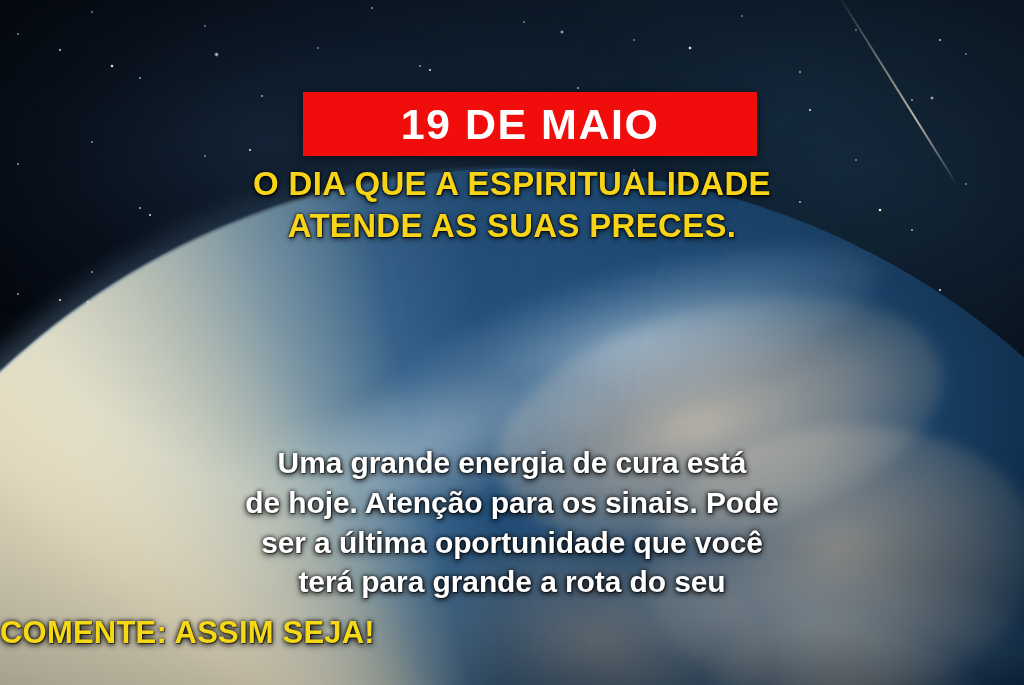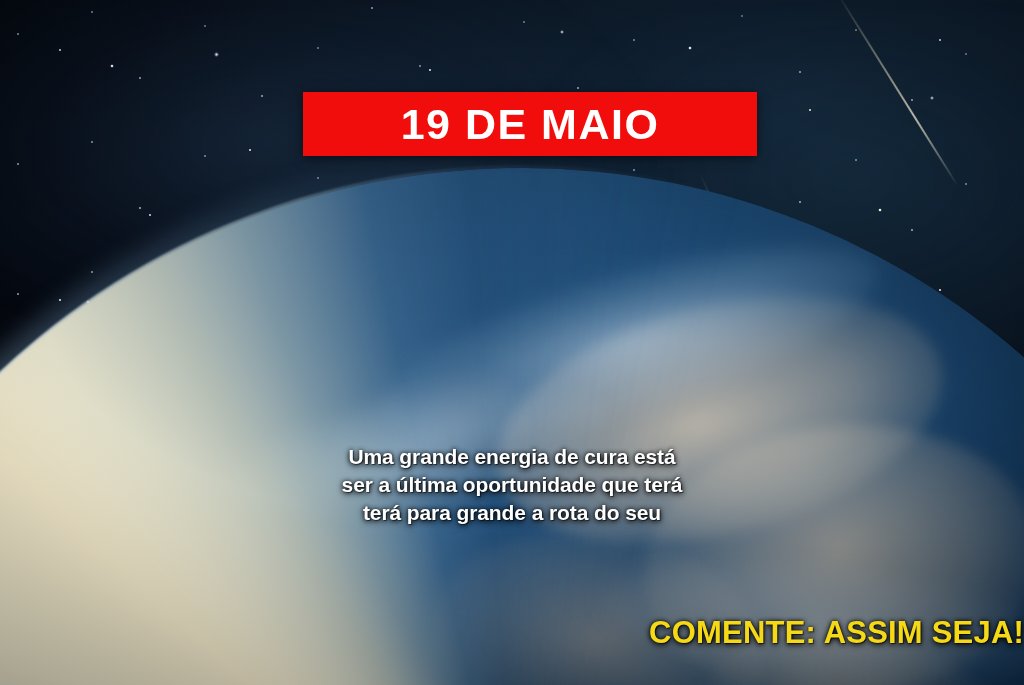--- a/index.html
+++ b/index.html
@@ -326,39 +326,39 @@
   .headline-line { display: block; }
 
   
   .body-text {
     position: absolute;
     left: 0;
     right: 0;
     top: 443px;
     text-align: center;
     color: #ffffff;
-    font-size: 21px;
+    font-size: 30px;
     font-weight: 700;
     line-height: 1.325;
     letter-spacing: -0.1px;
     text-shadow:
       0 0 4px rgba(0,0,0,0.88),
       0 2px 6px rgba(0,0,0,0.80),
       1px 1px 0 rgba(0,0,0,0.45);
     font-family: "Liberation Sans", sans-serif;
   }
   .body-line { display: block; white-space: nowrap; }
 
   
   .cta {
     position: absolute;
     left: 0;
     right: 0;
     top: 616px;
-    text-align: right;
+    text-align: left;
     color: #f5d816;
     font-size: 31px;
     font-weight: 700;
     letter-spacing: 0.2px;
     line-height: 1.1;
     text-shadow:
       0 0 4px rgba(0,0,0,0.88),
       0 2px 6px rgba(0,0,0,0.80),
       1px 1px 0 rgba(0,0,0,0.5);
     font-family: "Liberation Sans", sans-serif;
@@ -408,24 +408,29 @@
   </div>
 
   <div class="vignette"></div>
 
   <div class="content">
 
     <div class="date-banner">
       <span class="date-banner-text">19 DE MAIO</span>
     </div>
 
+    <div class="headline">
+      <span class="headline-line">O DIA QUE A ESPIRITUALIDADE</span>
+      <span class="headline-line">ATENDE AS SUAS PRECES.</span>
+    </div>
 
     <div class="body-text">
       <span class="body-line">Uma grande energia de cura está</span>
-      <span class="body-line">ser a última oportunidade que terá</span>
+      <span class="body-line">de hoje. Atenção para os sinais. Pode</span>
+      <span class="body-line">ser a última oportunidade que você</span>
       <span class="body-line">terá para grande a rota do seu</span>
     </div>
 
     <div class="cta">
       <span>COMENTE: ASSIM SEJA!</span>
     </div>
 
   </div>
 </div>
 

